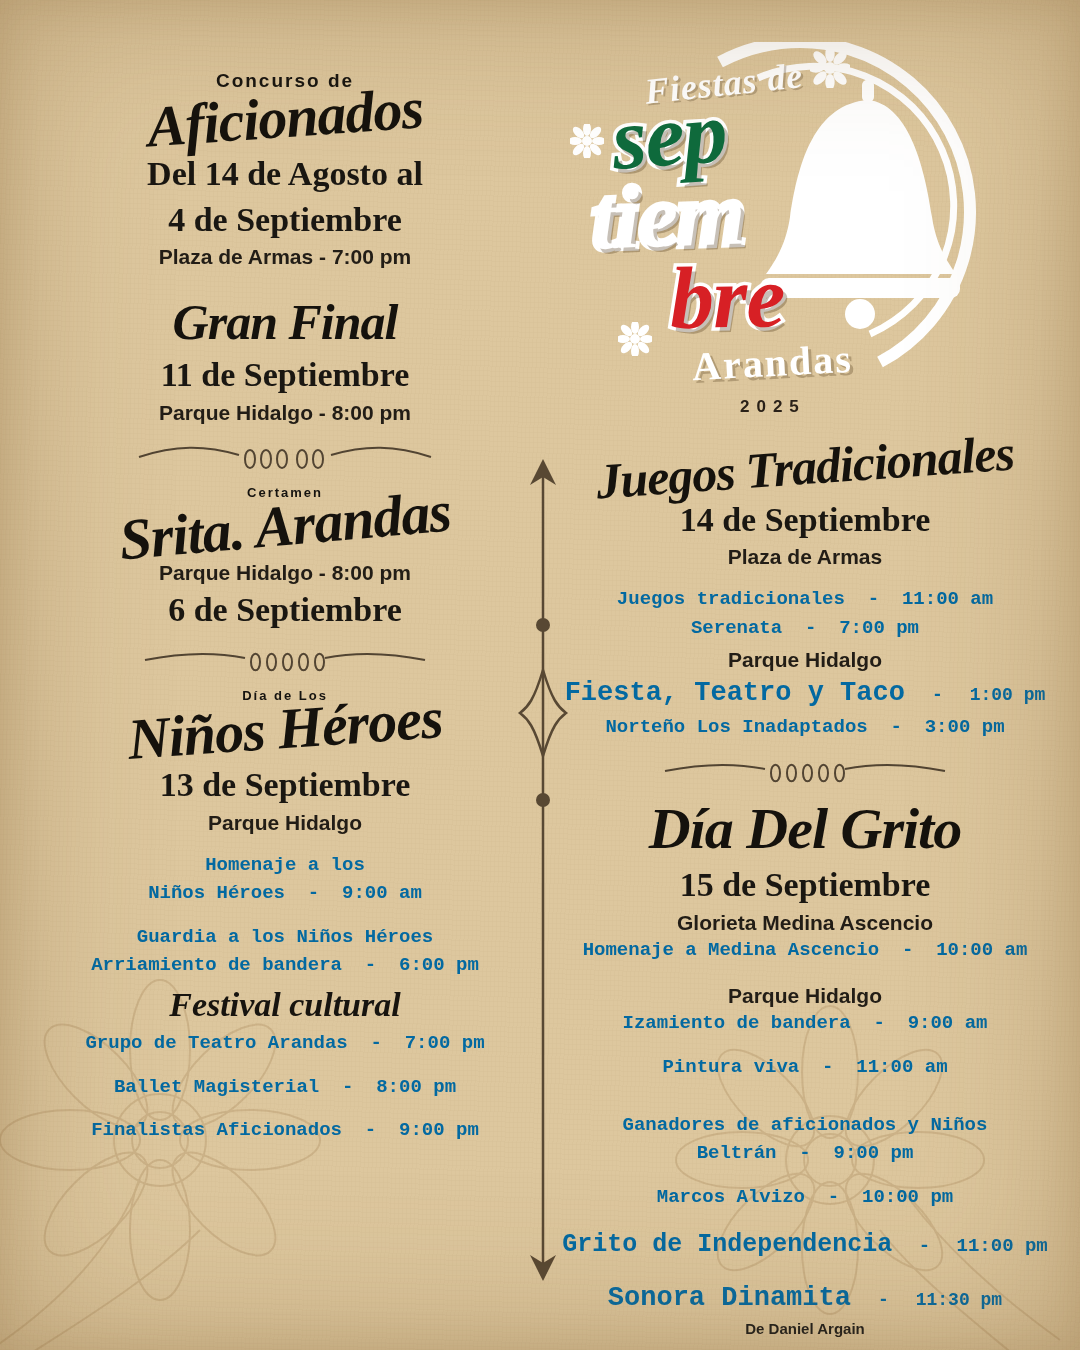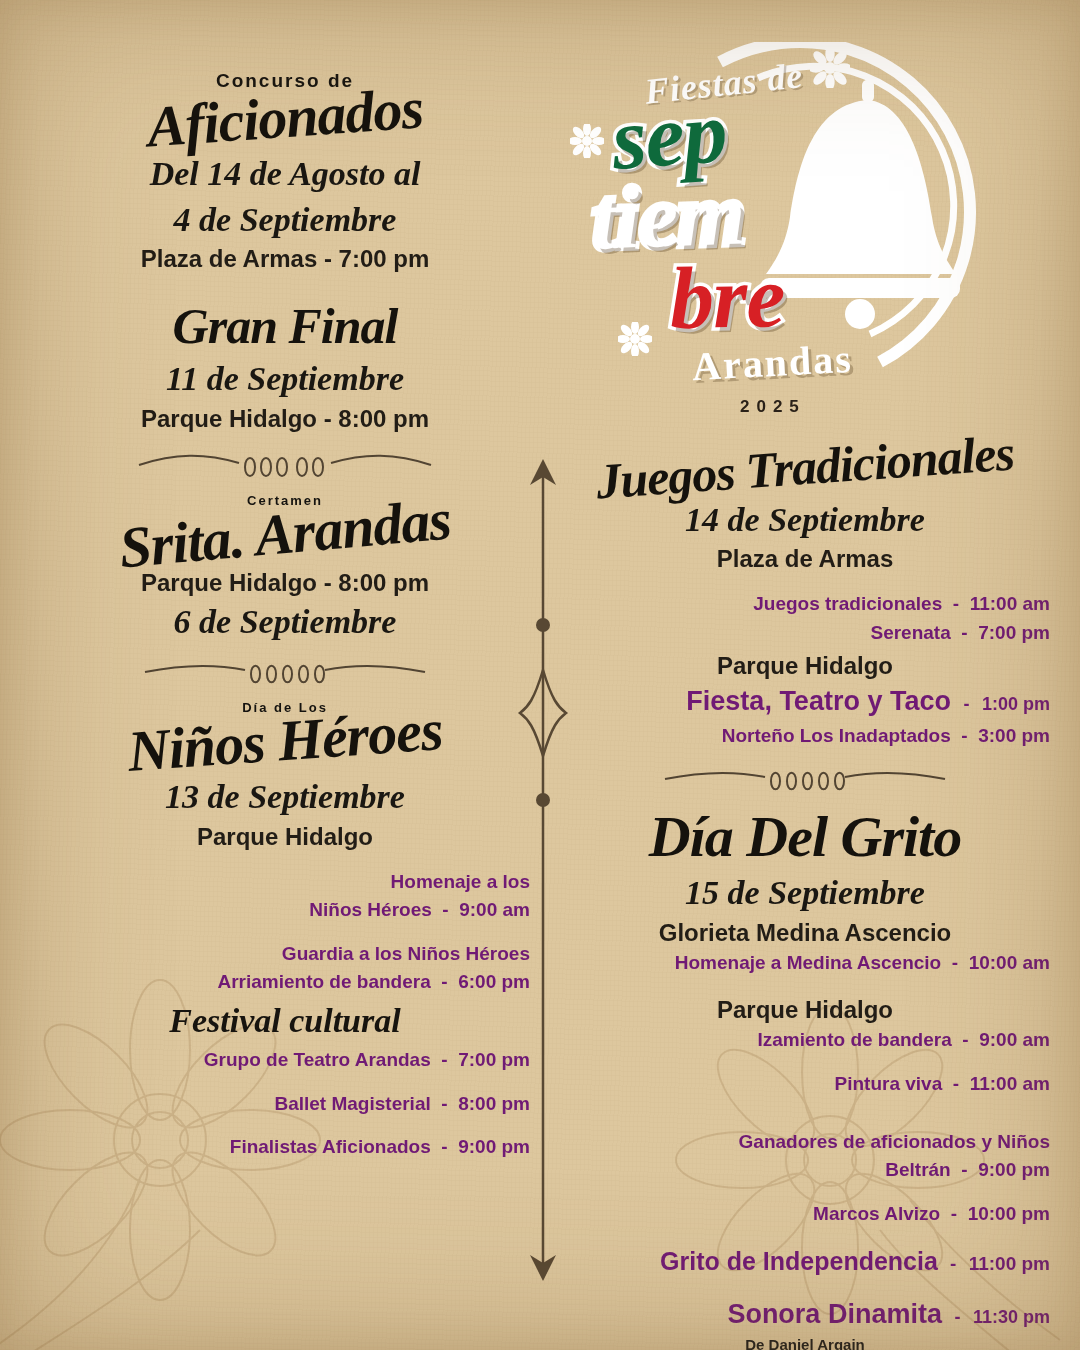--- a/index.html
+++ b/index.html
@@ -129,43 +129,41 @@
     color: #15120d;
     letter-spacing: -1px;
     margin: 2px 0 6px 0;
   }
   .title.skew { transform: rotate(-4deg); }
   .title.skew2 { transform: rotate(-5deg); }
   .title.med { font-size: 50px; }
 
   .subtitle {
     font-family: "Liberation Serif", serif;
-    font-style: italic;
     font-weight: bold;
     font-size: 34px;
     line-height: 1.22;
     color: #1a1712;
     margin: 4px 0 2px 0;
   }
 
   .venue {
     font-family: "Liberation Sans", sans-serif;
     font-weight: bold;
-    font-size: 24px;
+    font-size: 21px;
     color: #221d16;
     margin: 5px 0 2px 0;
   }
   .line {
-    font-family: Liberation Sans, sans-serif;
+    font-family: Liberation Mono, monospace;
     font-weight: bold;
     font-size: 19px;
-    color: #701a75;
+    color: #0369a1;
     line-height: 1.45;
     margin: 1px 0;
-    text-align: right;
   }
   .line.big {
     font-size: 25px;
   }
   .line.big .t { font-size: 19px; }
   .line.xl { font-size: 27px; }
   .line.xl .t { font-size: 18px; }
   .line .t { font-weight: bold; }
   .sub-small {
     font-family: "Liberation Sans", sans-serif;

